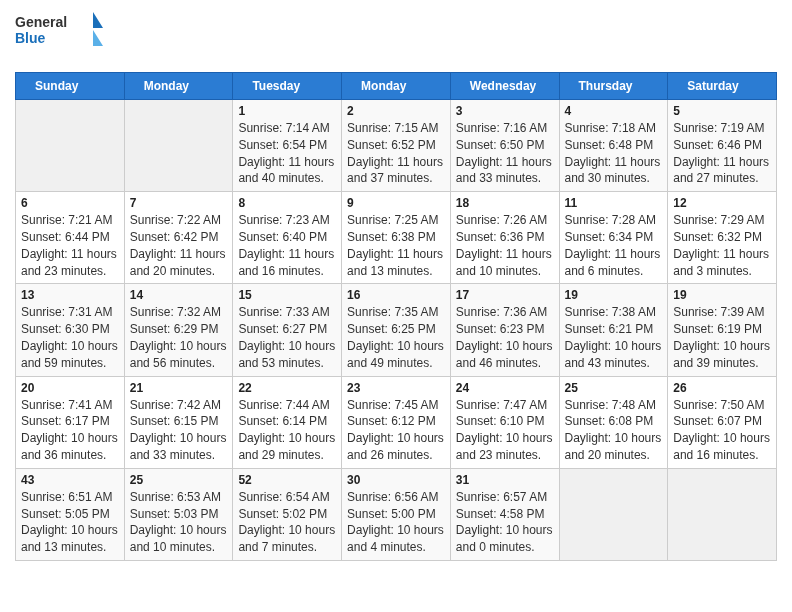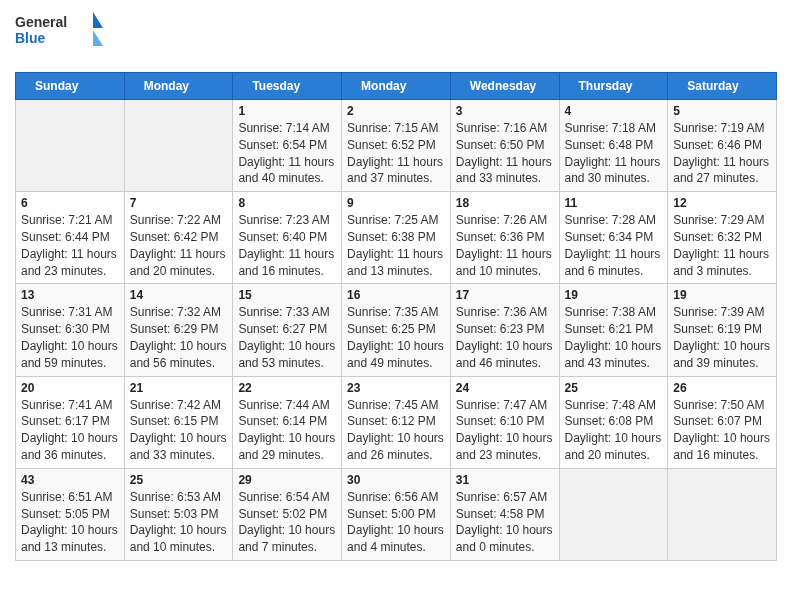--- a/index.html
+++ b/index.html
@@ -223,21 +223,21 @@
       <tr>
         <td>
           <span class="day-num">43</span>
           <div class="day-info">Sunrise: 6:51 AM<br>Sunset: 5:05 PM<br>Daylight: 10 hours and 13 minutes.</div>
         </td>
         <td>
           <span class="day-num">25</span>
           <div class="day-info">Sunrise: 6:53 AM<br>Sunset: 5:03 PM<br>Daylight: 10 hours and 10 minutes.</div>
         </td>
         <td>
-          <span class="day-num">29</span>
+          <span class="day-num">52</span>
           <div class="day-info">Sunrise: 6:54 AM<br>Sunset: 5:02 PM<br>Daylight: 10 hours and 7 minutes.</div>
         </td>
         <td>
           <span class="day-num">30</span>
           <div class="day-info">Sunrise: 6:56 AM<br>Sunset: 5:00 PM<br>Daylight: 10 hours and 4 minutes.</div>
         </td>
         <td>
           <span class="day-num">31</span>
           <div class="day-info">Sunrise: 6:57 AM<br>Sunset: 4:58 PM<br>Daylight: 10 hours and 0 minutes.</div>
         </td>

